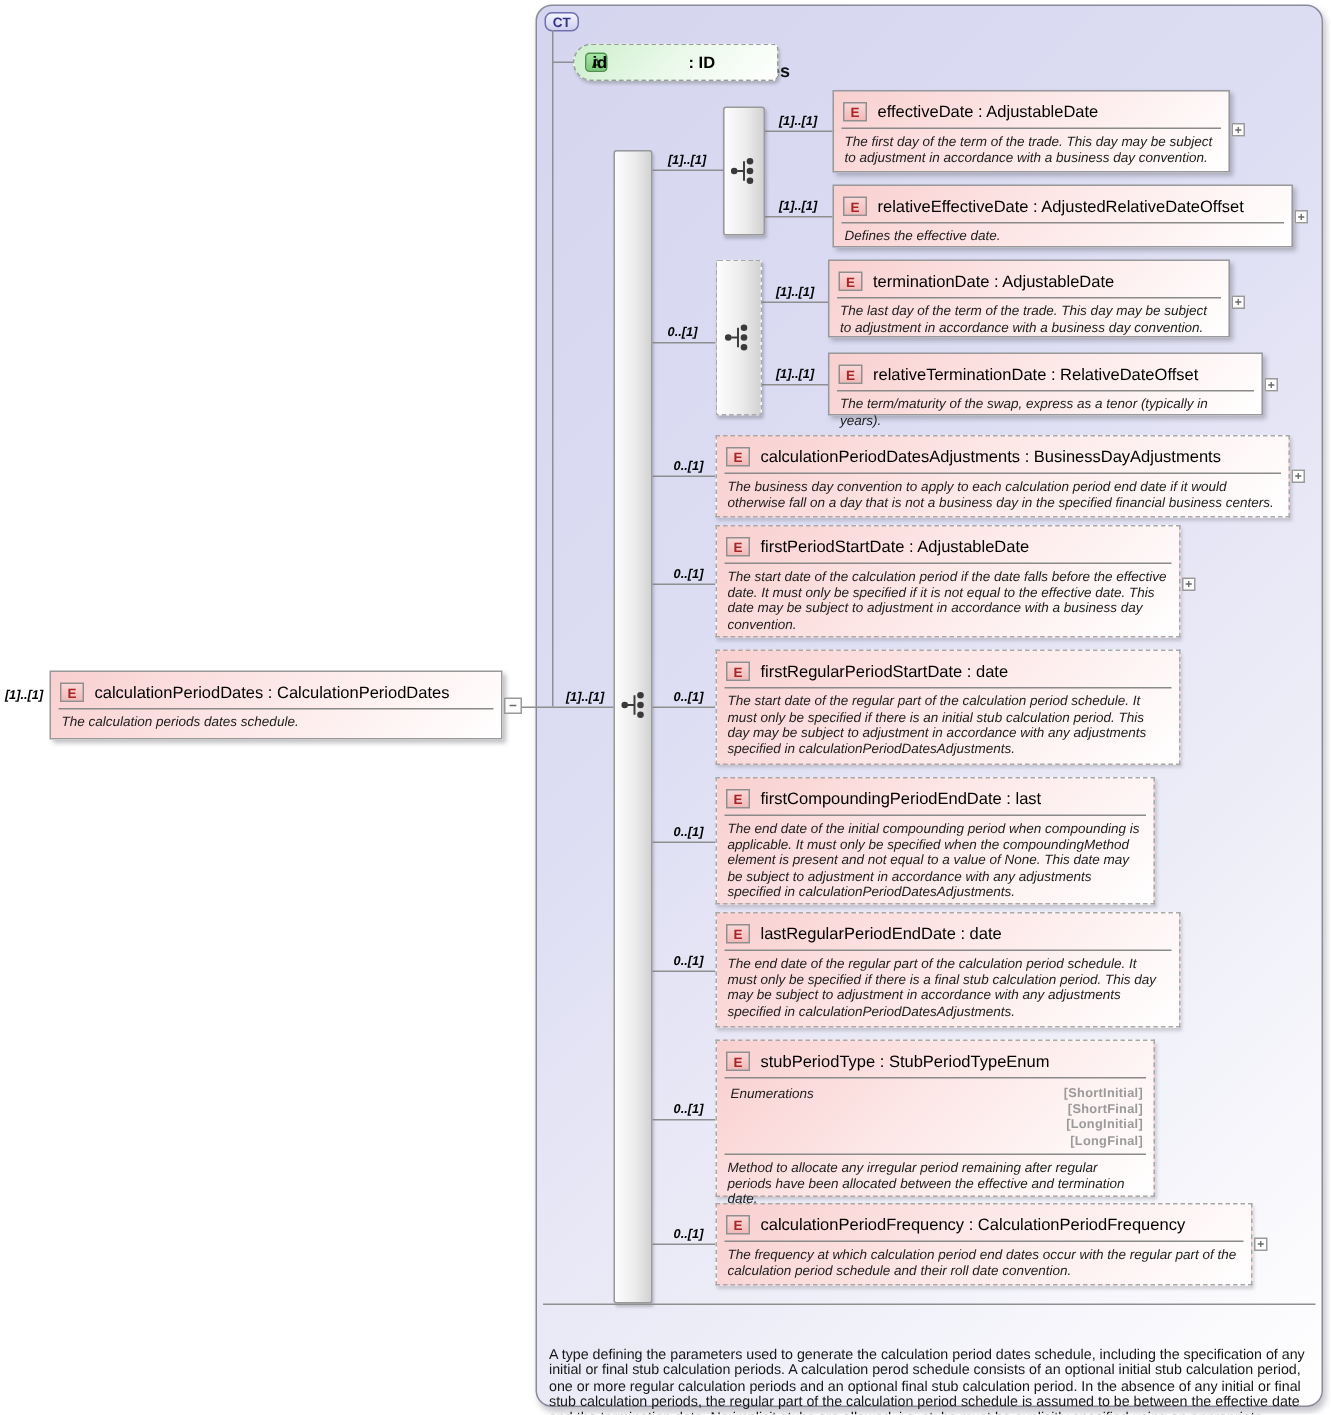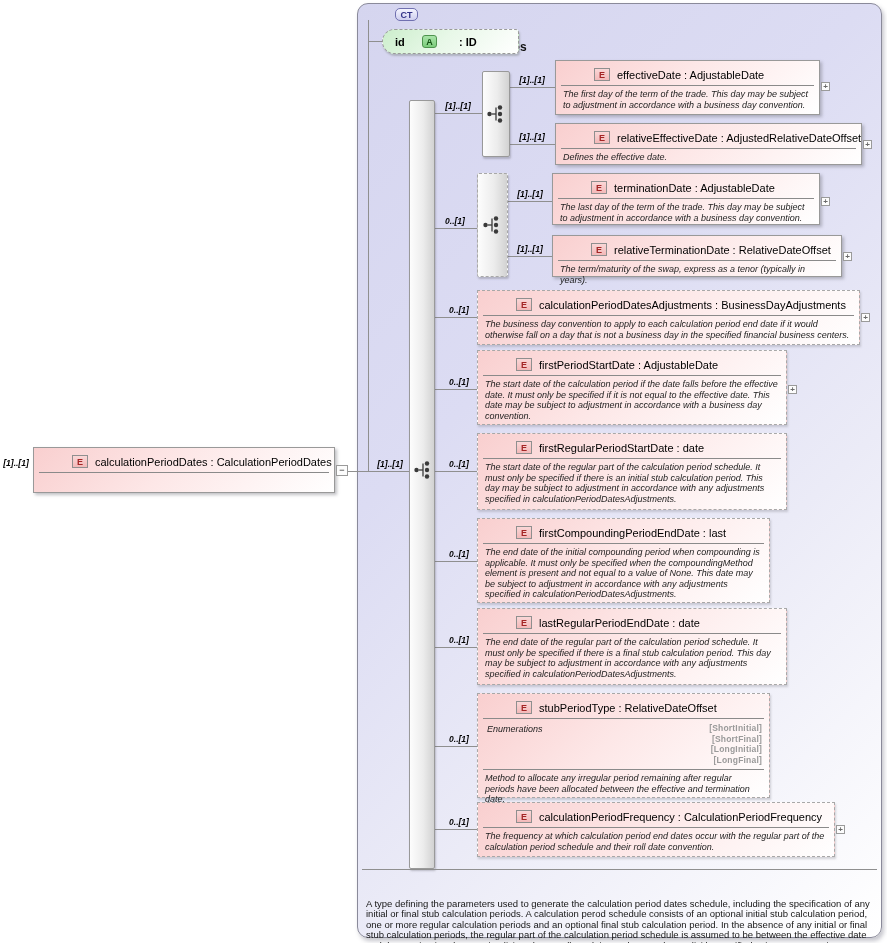--- a/index.html
+++ b/index.html
@@ -5,21 +5,21 @@
   * { margin:0; padding:0; box-sizing:border-box; }
   html,body { background:#ffffff; font-family:"Liberation Sans", sans-serif; }
   .canvas { position:relative; width:887px; height:943px; overflow:hidden; background:#fff; }
 
   
   .ct-box { position:absolute; left:357px; top:3px; width:525px; height:935px;
     border:1px solid #8a8a9a; border-radius:11px;
     background:linear-gradient(135deg,#d5d5ef 0%,#dcdcf3 35%,#ebebf7 65%,#ffffff 100%);
     box-shadow:2px 3px 4px rgba(90,90,110,.35); }
 
-  .badge { display:inline-block; text-align:center; font-weight:bold;margin-left:32px; }
+  .badge { display:inline-block; text-align:center; font-weight:bold; }
   .badge.ct { position:absolute; left:5px; top:4px; width:23px; height:13px; line-height:12px;
     font-size:9px; color:#333388; border:1px solid #7070b0; border-radius:5px;
     background:linear-gradient(180deg,#f4f4ff,#cfcfee); }
   .ct-title { position:absolute; left:34px; top:4px; font-size:12px; font-weight:bold; color:#111;margin-top:32px; }
 
   
   .attr-box { position:absolute; left:382px; top:29px; width:137px; height:25px;
     border:1px dashed #9a9a9a; border-radius:13px 4px 4px 13px;
     background:linear-gradient(135deg,#cceecc 0%,#e8f8e8 45%,#ffffff 100%);
     box-shadow:1px 2px 2px rgba(100,110,100,.35); }
@@ -105,20 +105,21 @@
     <span class="attr-type">: ID</span>
   </div>
 
   <span class="card-label" style="left:1px;top:458px">[1]..[1]</span>
   <div class="card solid" style="left:33px;top:447px;width:302px;height:46px">
     <div class="trow">
       <span class="badge e">E</span>
       <span class="title">calculationPeriodDates : CalculationPeriodDates</span>
     </div>
     <div class="rule"></div>
+    <div class="desc">The calculation periods dates schedule.</div>
   </div>
   <div class="toggle minus" style="left:336px;top:465px">−</div>
 
   <div class="group" style="left:409px;top:100px;width:26px;height:769px">
     <svg class="gicon" style="left:3px;top:358px" width="20" height="22" viewBox="0 0 20 22">
       <circle cx="3.5" cy="11" r="2.2" fill="#3a3a3a"></circle>
       <line x1="5.5" y1="11" x2="10" y2="11" stroke="#3a3a3a" stroke-width="1.3"></line>
       <line x1="10" y1="4.5" x2="10" y2="17.5" stroke="#3a3a3a" stroke-width="1.3"></line>
       <circle cx="14" cy="4.5" r="2.2" fill="#3a3a3a"></circle>
       <circle cx="14" cy="11" r="2.2" fill="#3a3a3a"></circle>
@@ -244,21 +245,21 @@
       <span class="title">lastRegularPeriodEndDate : date</span>
       </div>
     <div class="rule"></div>
     <div class="desc">The end date of the regular part of the calculation period schedule. It must only be specified if there is a final stub calculation period. This day may be subject to adjustment in accordance with any adjustments specified in calculationPeriodDatesAdjustments.</div>
   </div>
 
   <span class="card-label" style="left:444px;top:734px">0..[1]</span>
   <div class="card dashed" style="left:477px;top:693px;width:293px;height:105px">
     <div class="trow">
         <span class="badge e">E</span>
-      <span class="title">stubPeriodType : RelativeDateOffset</span>
+      <span class="title">stubPeriodType : StubPeriodTypeEnum</span>
       </div>
     <div class="rule"></div>
     <div class="enum-wrap">
       <span class="enum-label">Enumerations</span>
       <div class="enum-values">
         <div>[ShortInitial]</div>
         <div>[ShortFinal]</div>
         <div>[LongInitial]</div>
         <div>[LongFinal]</div>
       </div>

